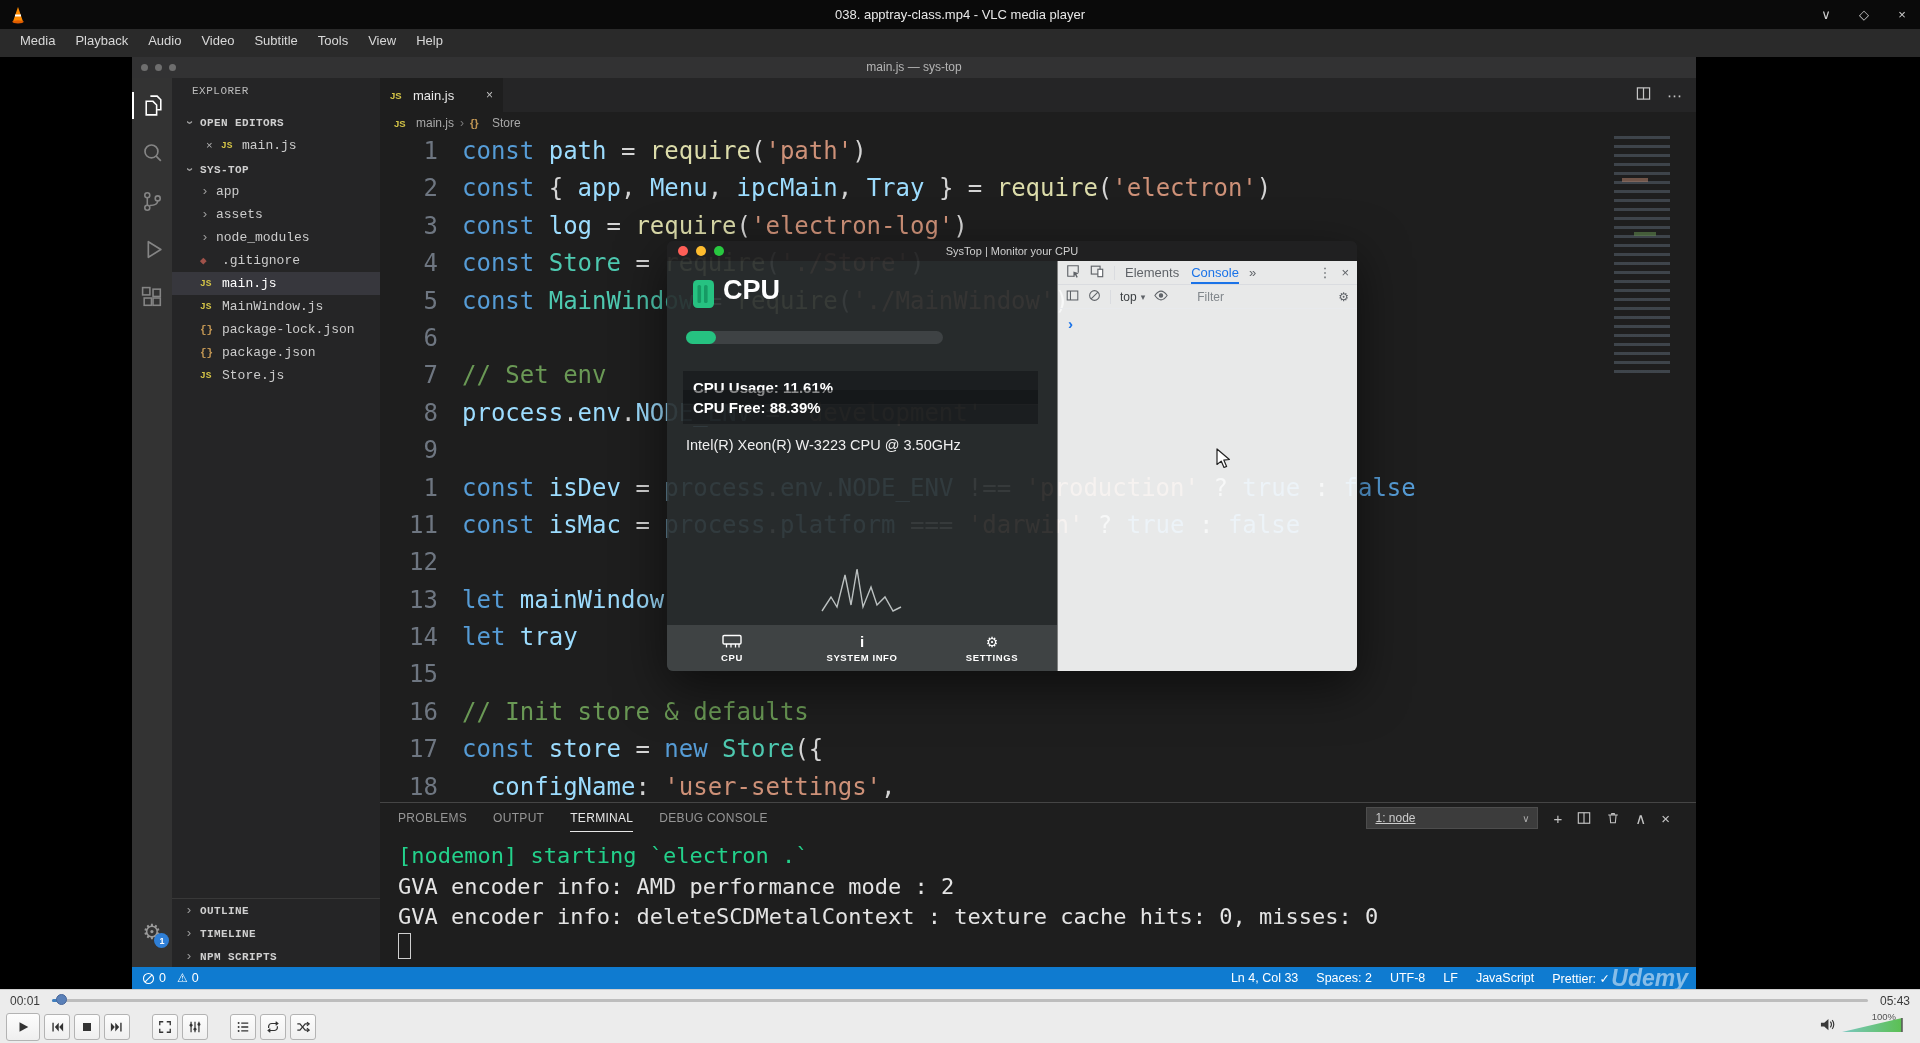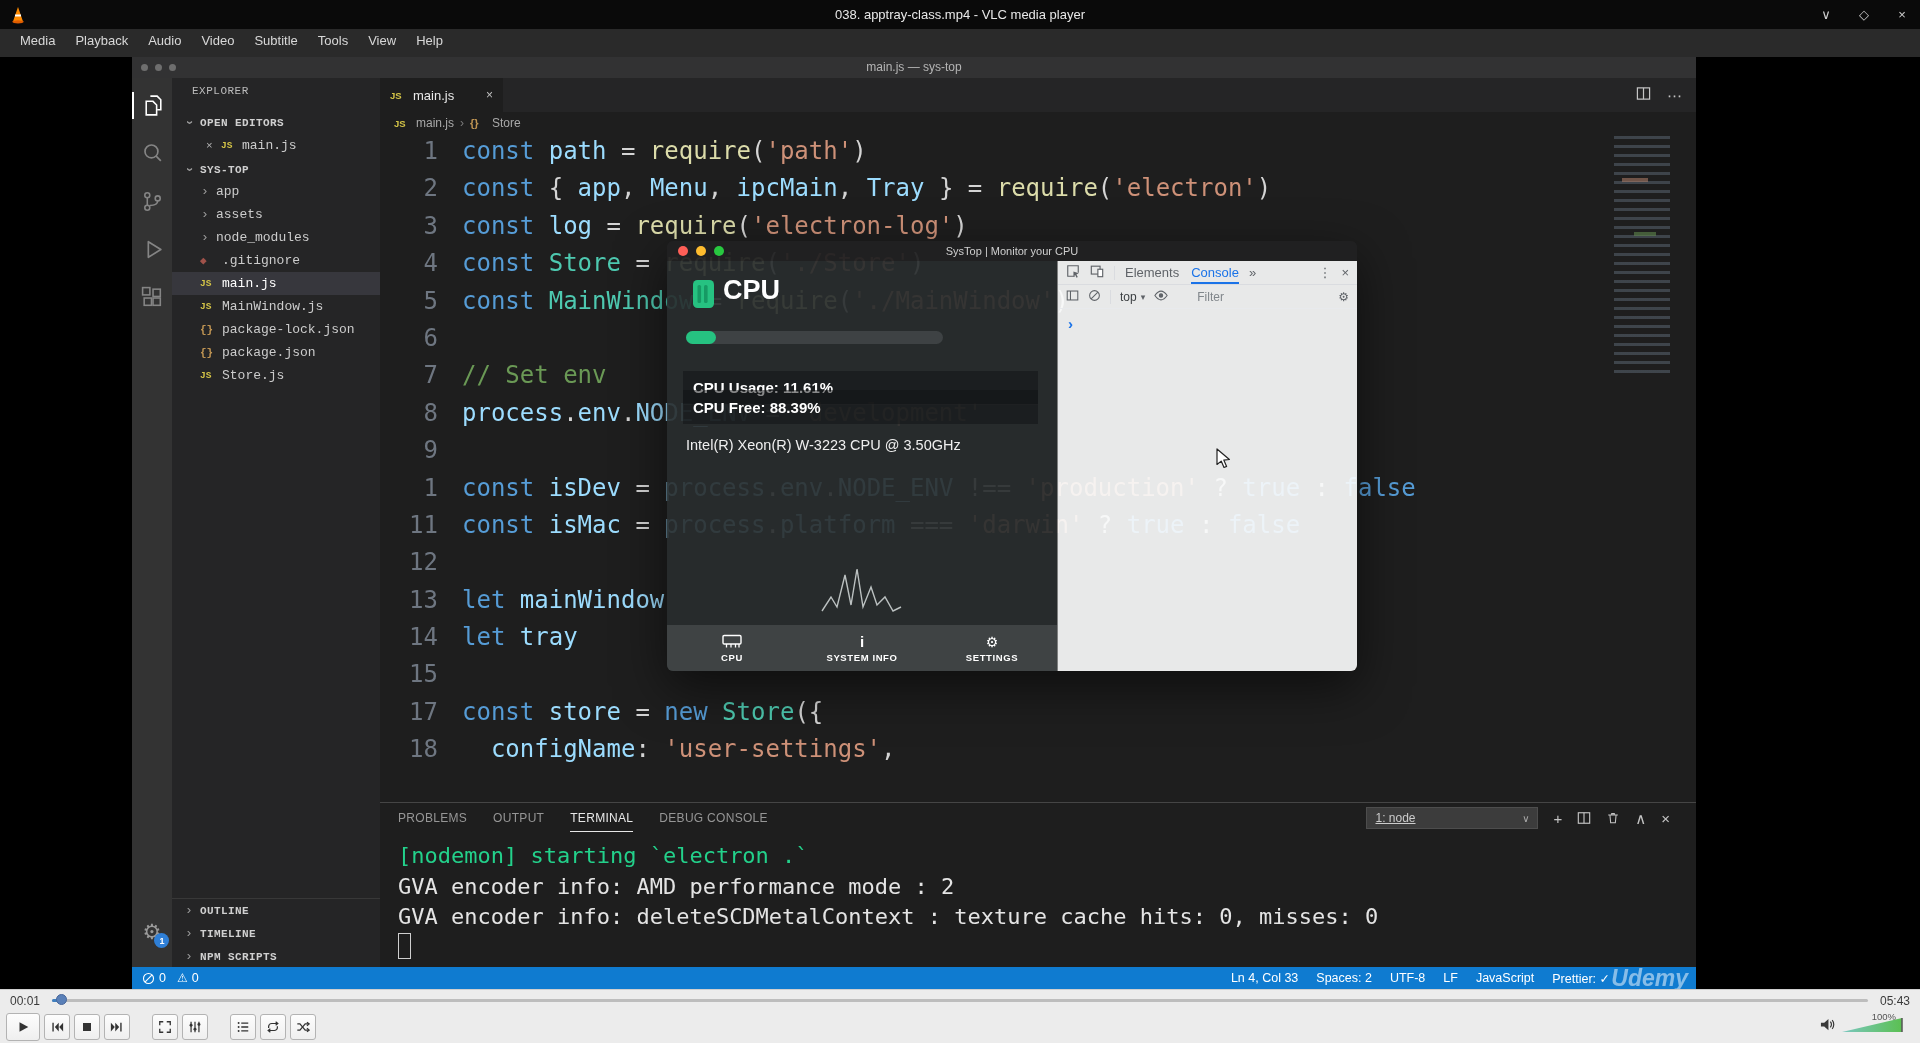--- a/index.html
+++ b/index.html
@@ -409,20 +409,24 @@
               <span class="ln">13</span>
               <span class="ct"><span class="tok-k">let</span><span class="tok-v"> mainWindow</span></span>
             </div>
             <div class="code-line">
               <span class="ln">14</span>
               <span class="ct"><span class="tok-k">let</span><span class="tok-v"> tray</span></span>
             </div>
             <div class="code-line">
               <span class="ln">15</span>
               <span class="ct"></span>
+            </div>
+            <div class="code-line">
+              <span class="ln">16</span>
+              <span class="ct"><span class="tok-m">// Init store &amp; defaults</span></span>
             </div>
             <div class="code-line">
               <span class="ln">17</span>
               <span class="ct"><span class="tok-k">const</span><span class="tok-v"> store </span><span class="tok-o">= </span><span class="tok-k">new</span><span class="tok-c"> Store</span><span class="tok-o">({</span></span>
             </div>
             <div class="code-line">
               <span class="ln">18</span>
               <span class="ct"><span class="tok-o">  </span><span class="tok-v">configName</span><span class="tok-o">: </span><span class="tok-s">'user-settings'</span><span class="tok-o">,</span></span>
             </div>
           </div>

